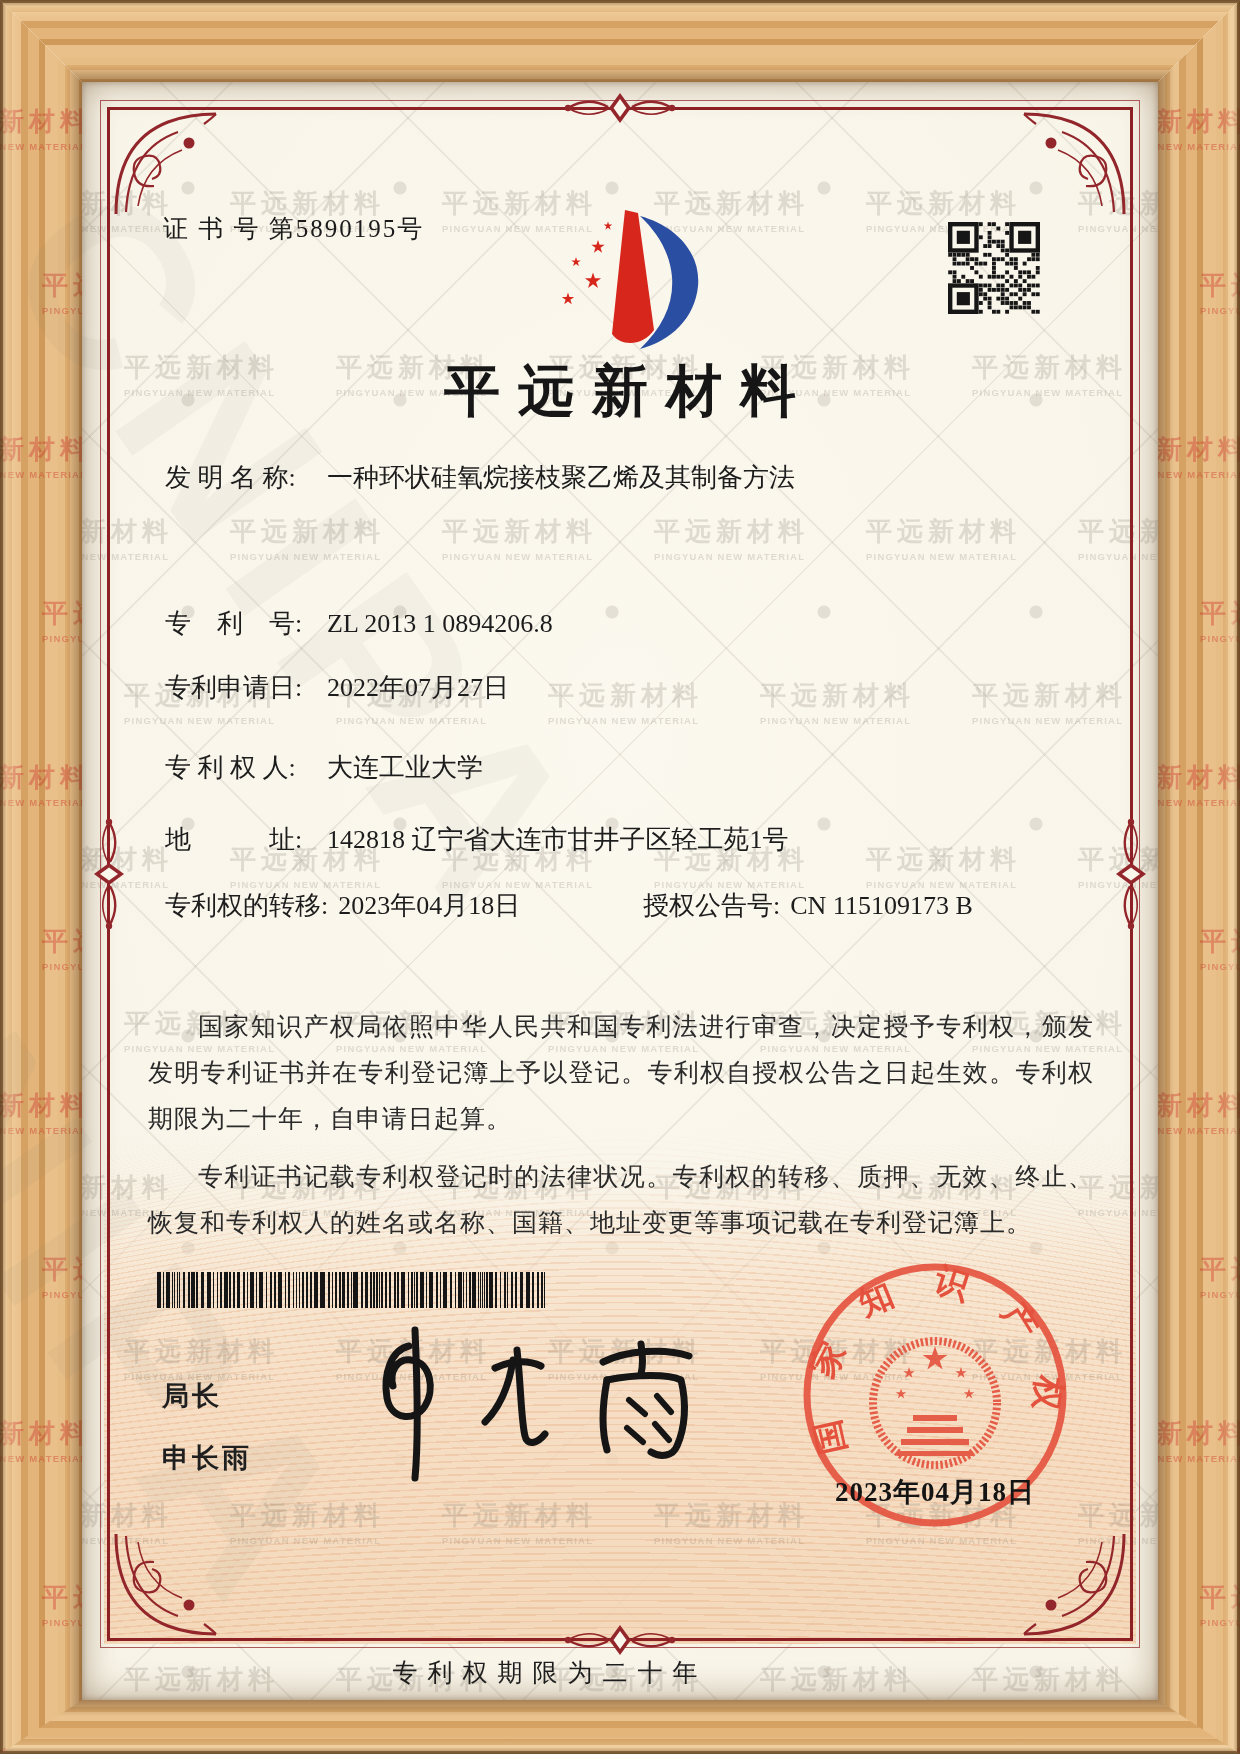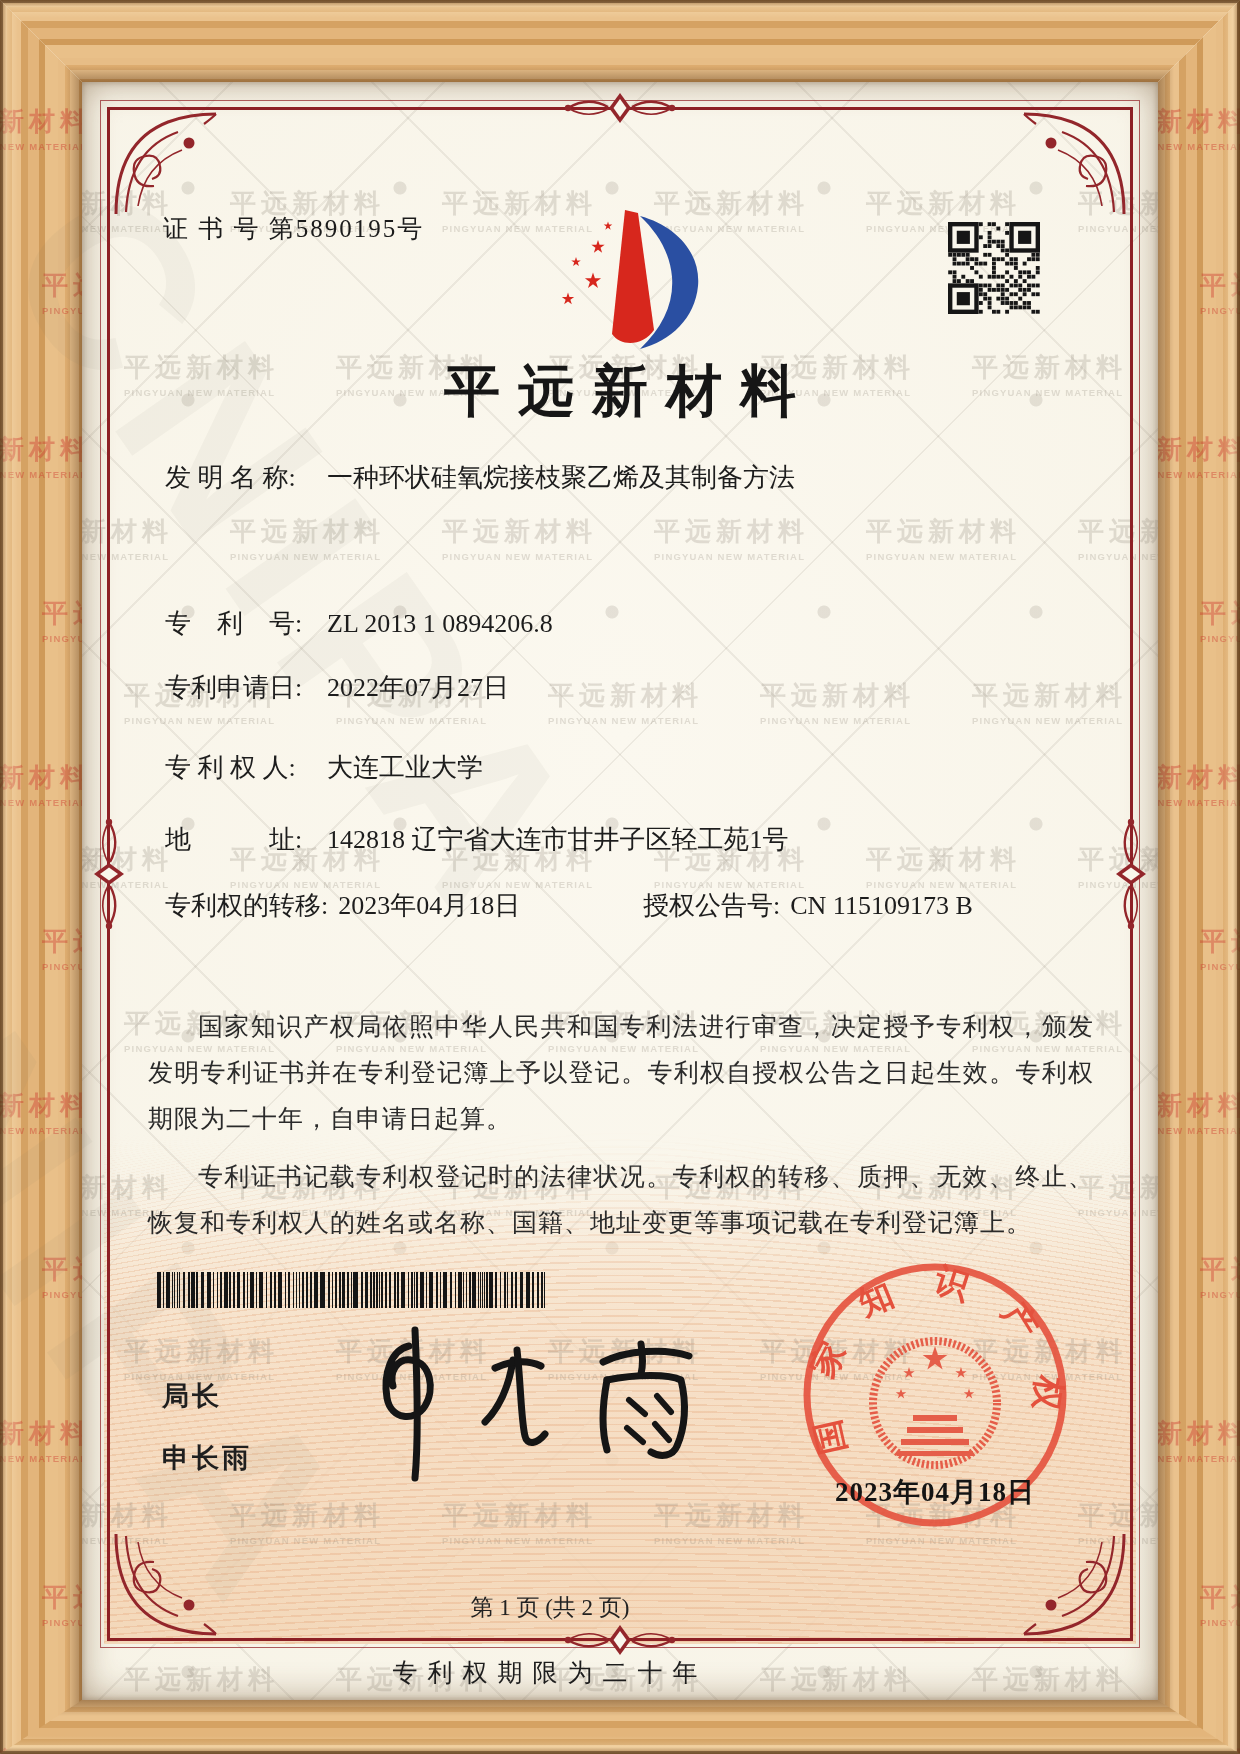--- a/index.html
+++ b/index.html
@@ -771,17 +771,16 @@
       <use href="#star" transform="translate(114,118) scale(6)"></use>
       <use href="#star" transform="translate(166,118) scale(6)"></use>
       <use href="#star" transform="translate(106,139) scale(5.5)"></use>
       <use href="#star" transform="translate(174,139) scale(5.5)"></use>
       <path d="M118 160h44v6h-44z M112 172h56v6h-56z M106 184h68v6h-68z M102 196h76v5h-76z"></path>
     </g>
   </svg>
 
   <div class="abs seal-date">2023年04月18日</div>
 
-  <div class="abs page-no">第 1 页 (共 2 页)</div>
   <div class="abs footer-note">专利权期限为二十年</div>
 
   <div class="frame-edge"></div>
 </div>
 
 </body></html>

